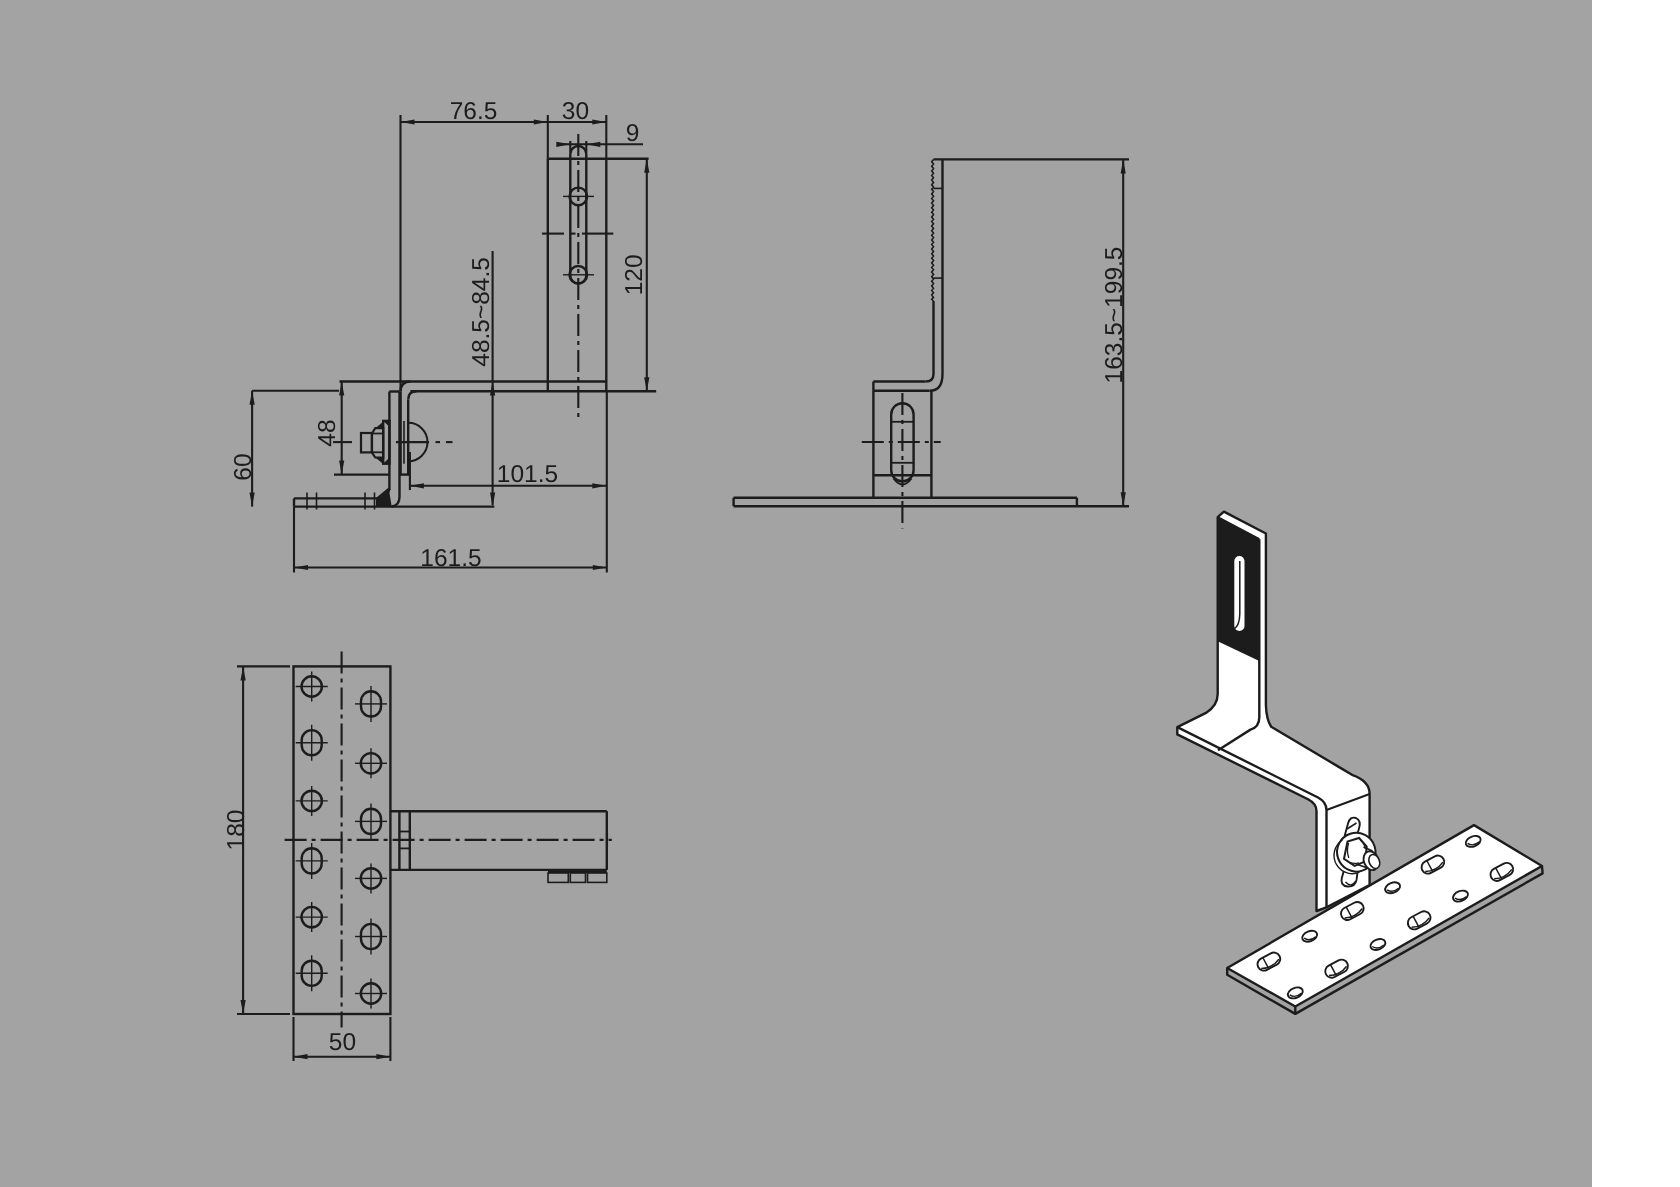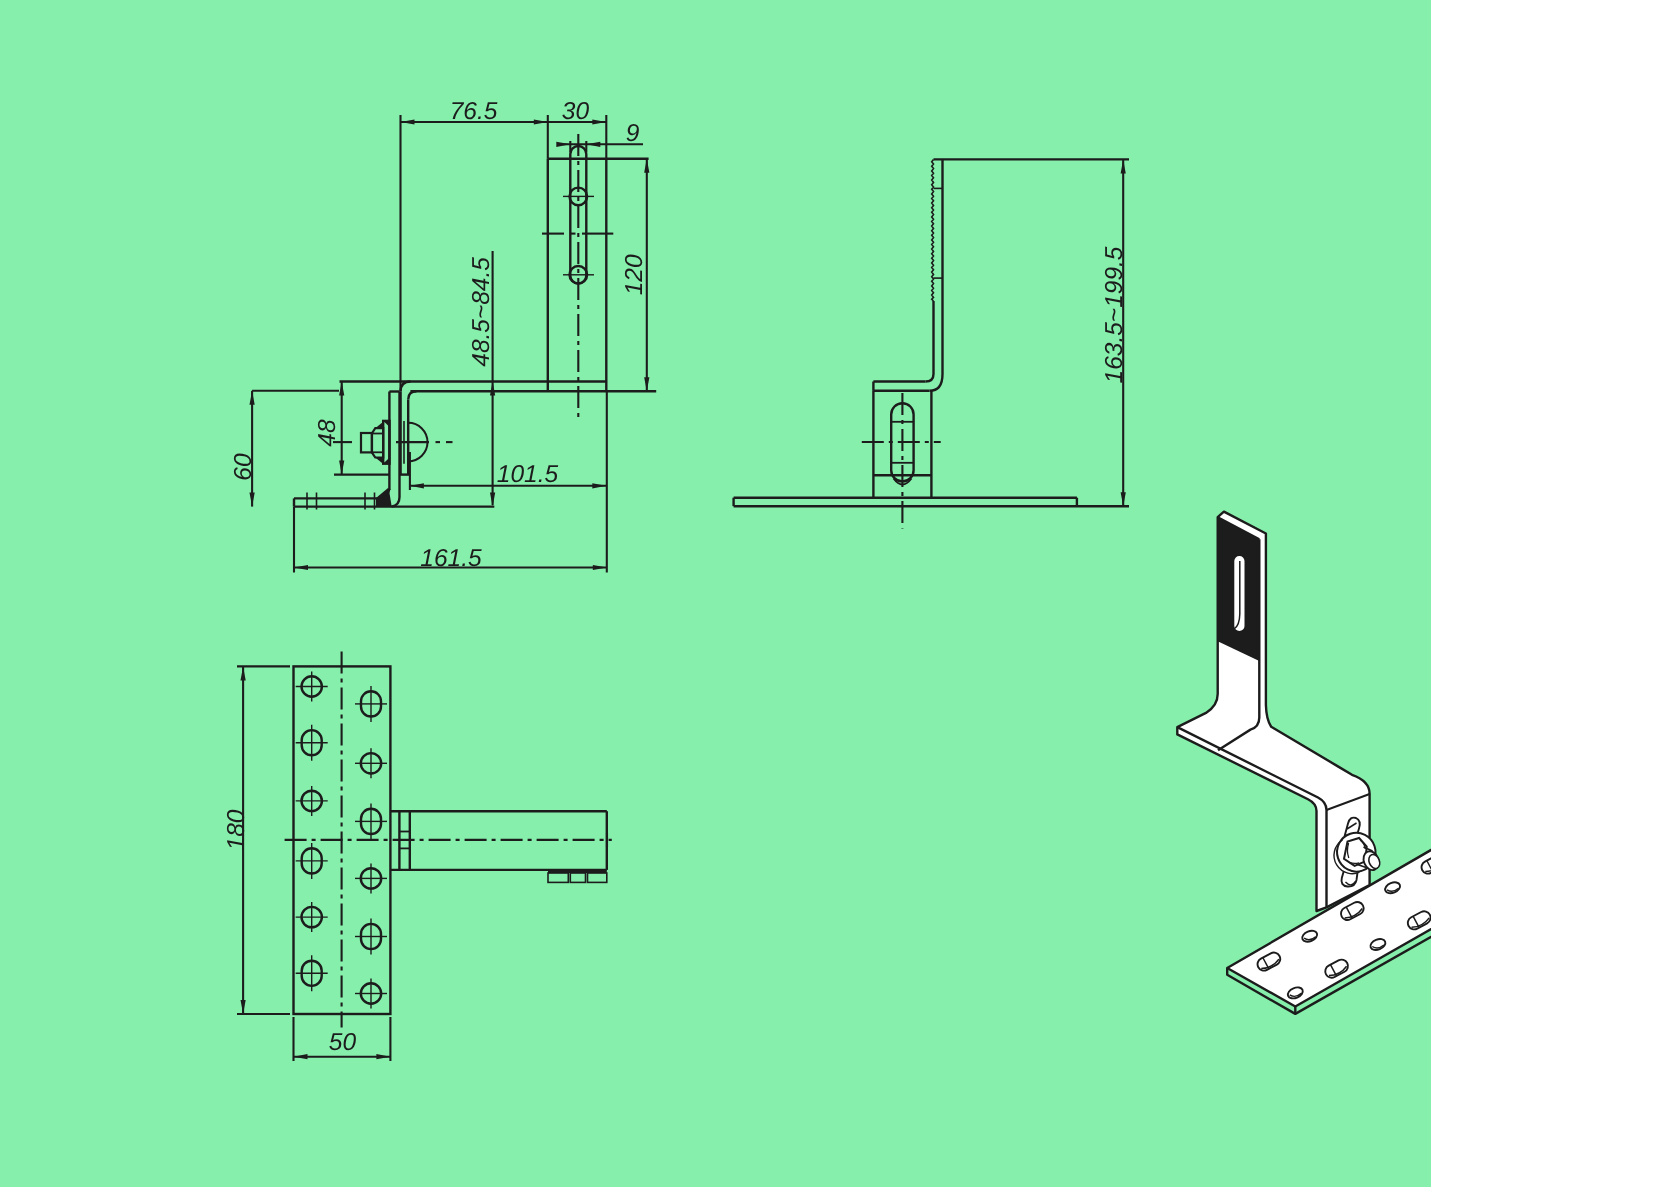--- a/index.html
+++ b/index.html
@@ -1,17 +1,17 @@
 <!DOCTYPE html>
 <html><head>
 <meta charset="utf-8">
 <style>
 html,body{margin:0;padding:0;background:#ffffff;-webkit-font-smoothing:antialiased;}
 text{text-rendering:geometricPrecision;}
-#page{width:1431px;height:1187px;position:relative;background:#86efac;overflow:hidden;font-style:italic;}
+#page{width:1592px;height:1187px;position:relative;background:#a3a3a3;overflow:hidden;}
 </style>
 </head>
 <body>
 <div id="page">
 <svg width="1680" height="1187" viewBox="0 0 1680 1187">
 
 <line x1="400.5" y1="122.0" x2="547.8" y2="122.0" stroke="#1c1c1c" stroke-width="2.1" stroke-linecap="butt"></line>
 <path d="M 400.5,122.0 L 414.5,119.4 L 414.5,124.6 Z" fill="#1c1c1c" stroke="none"></path>
 <path d="M 547.8,122.0 L 533.8,124.6 L 533.8,119.4 Z" fill="#1c1c1c" stroke="none"></path>
 

